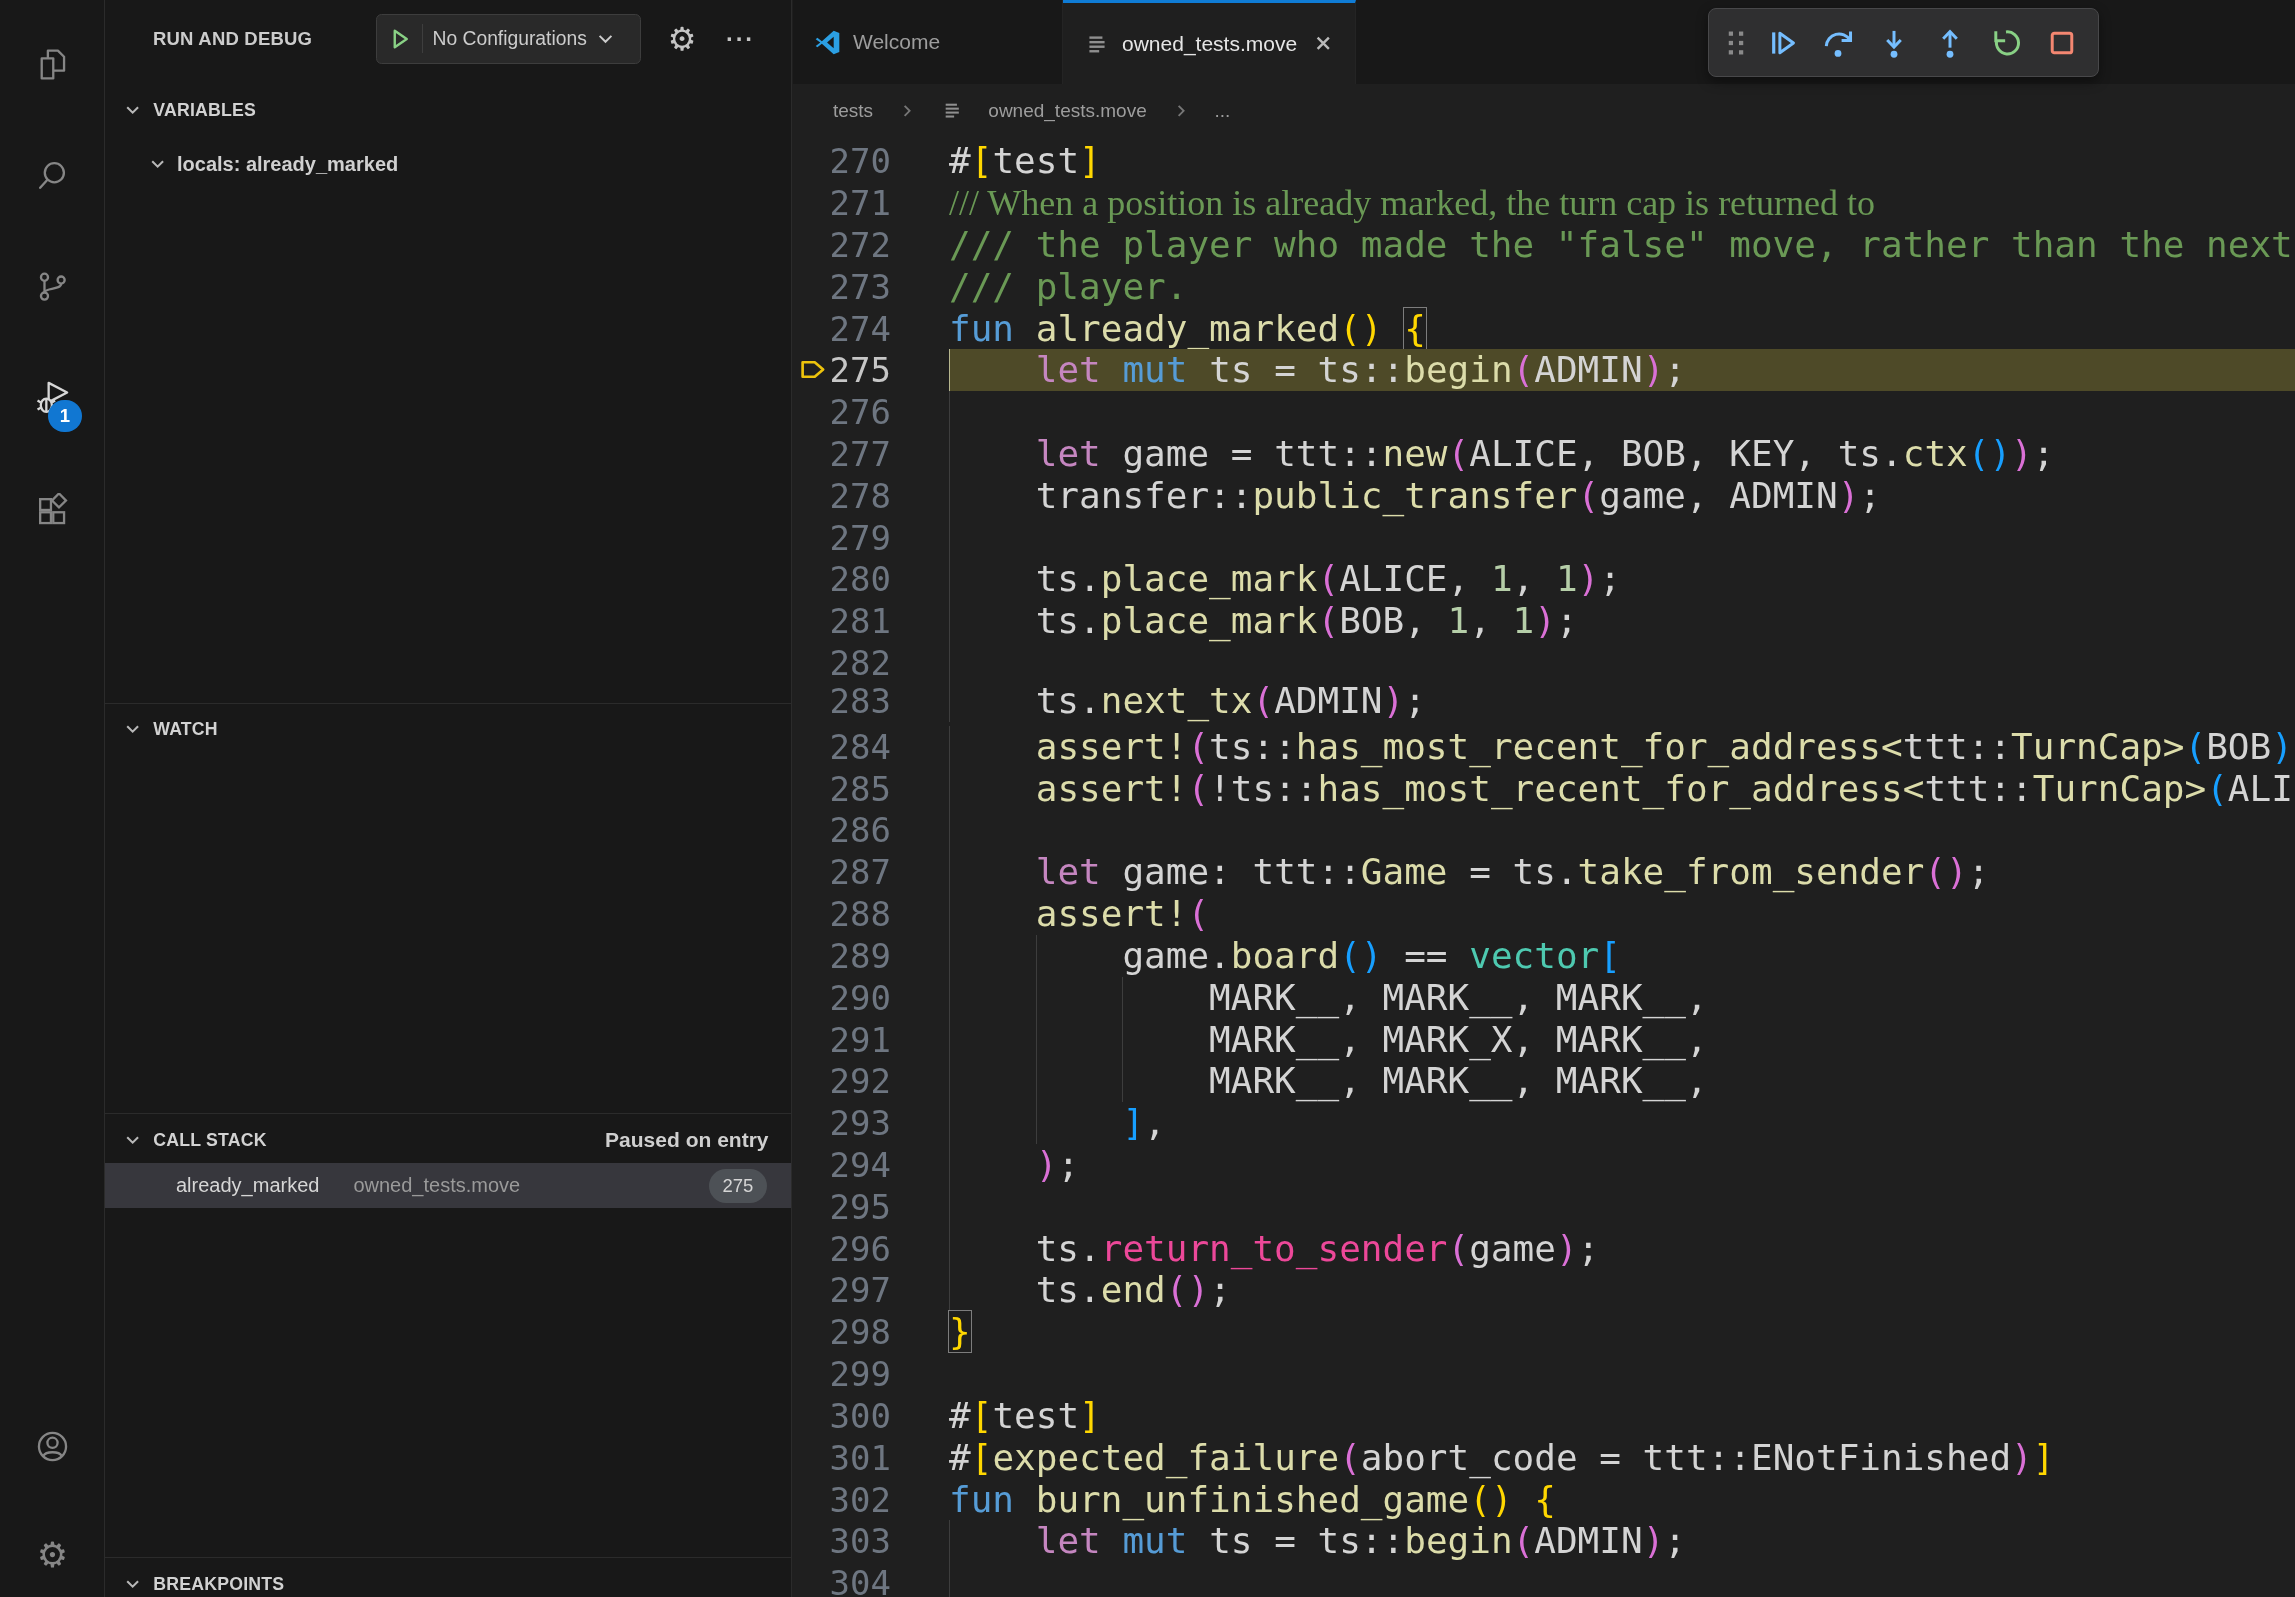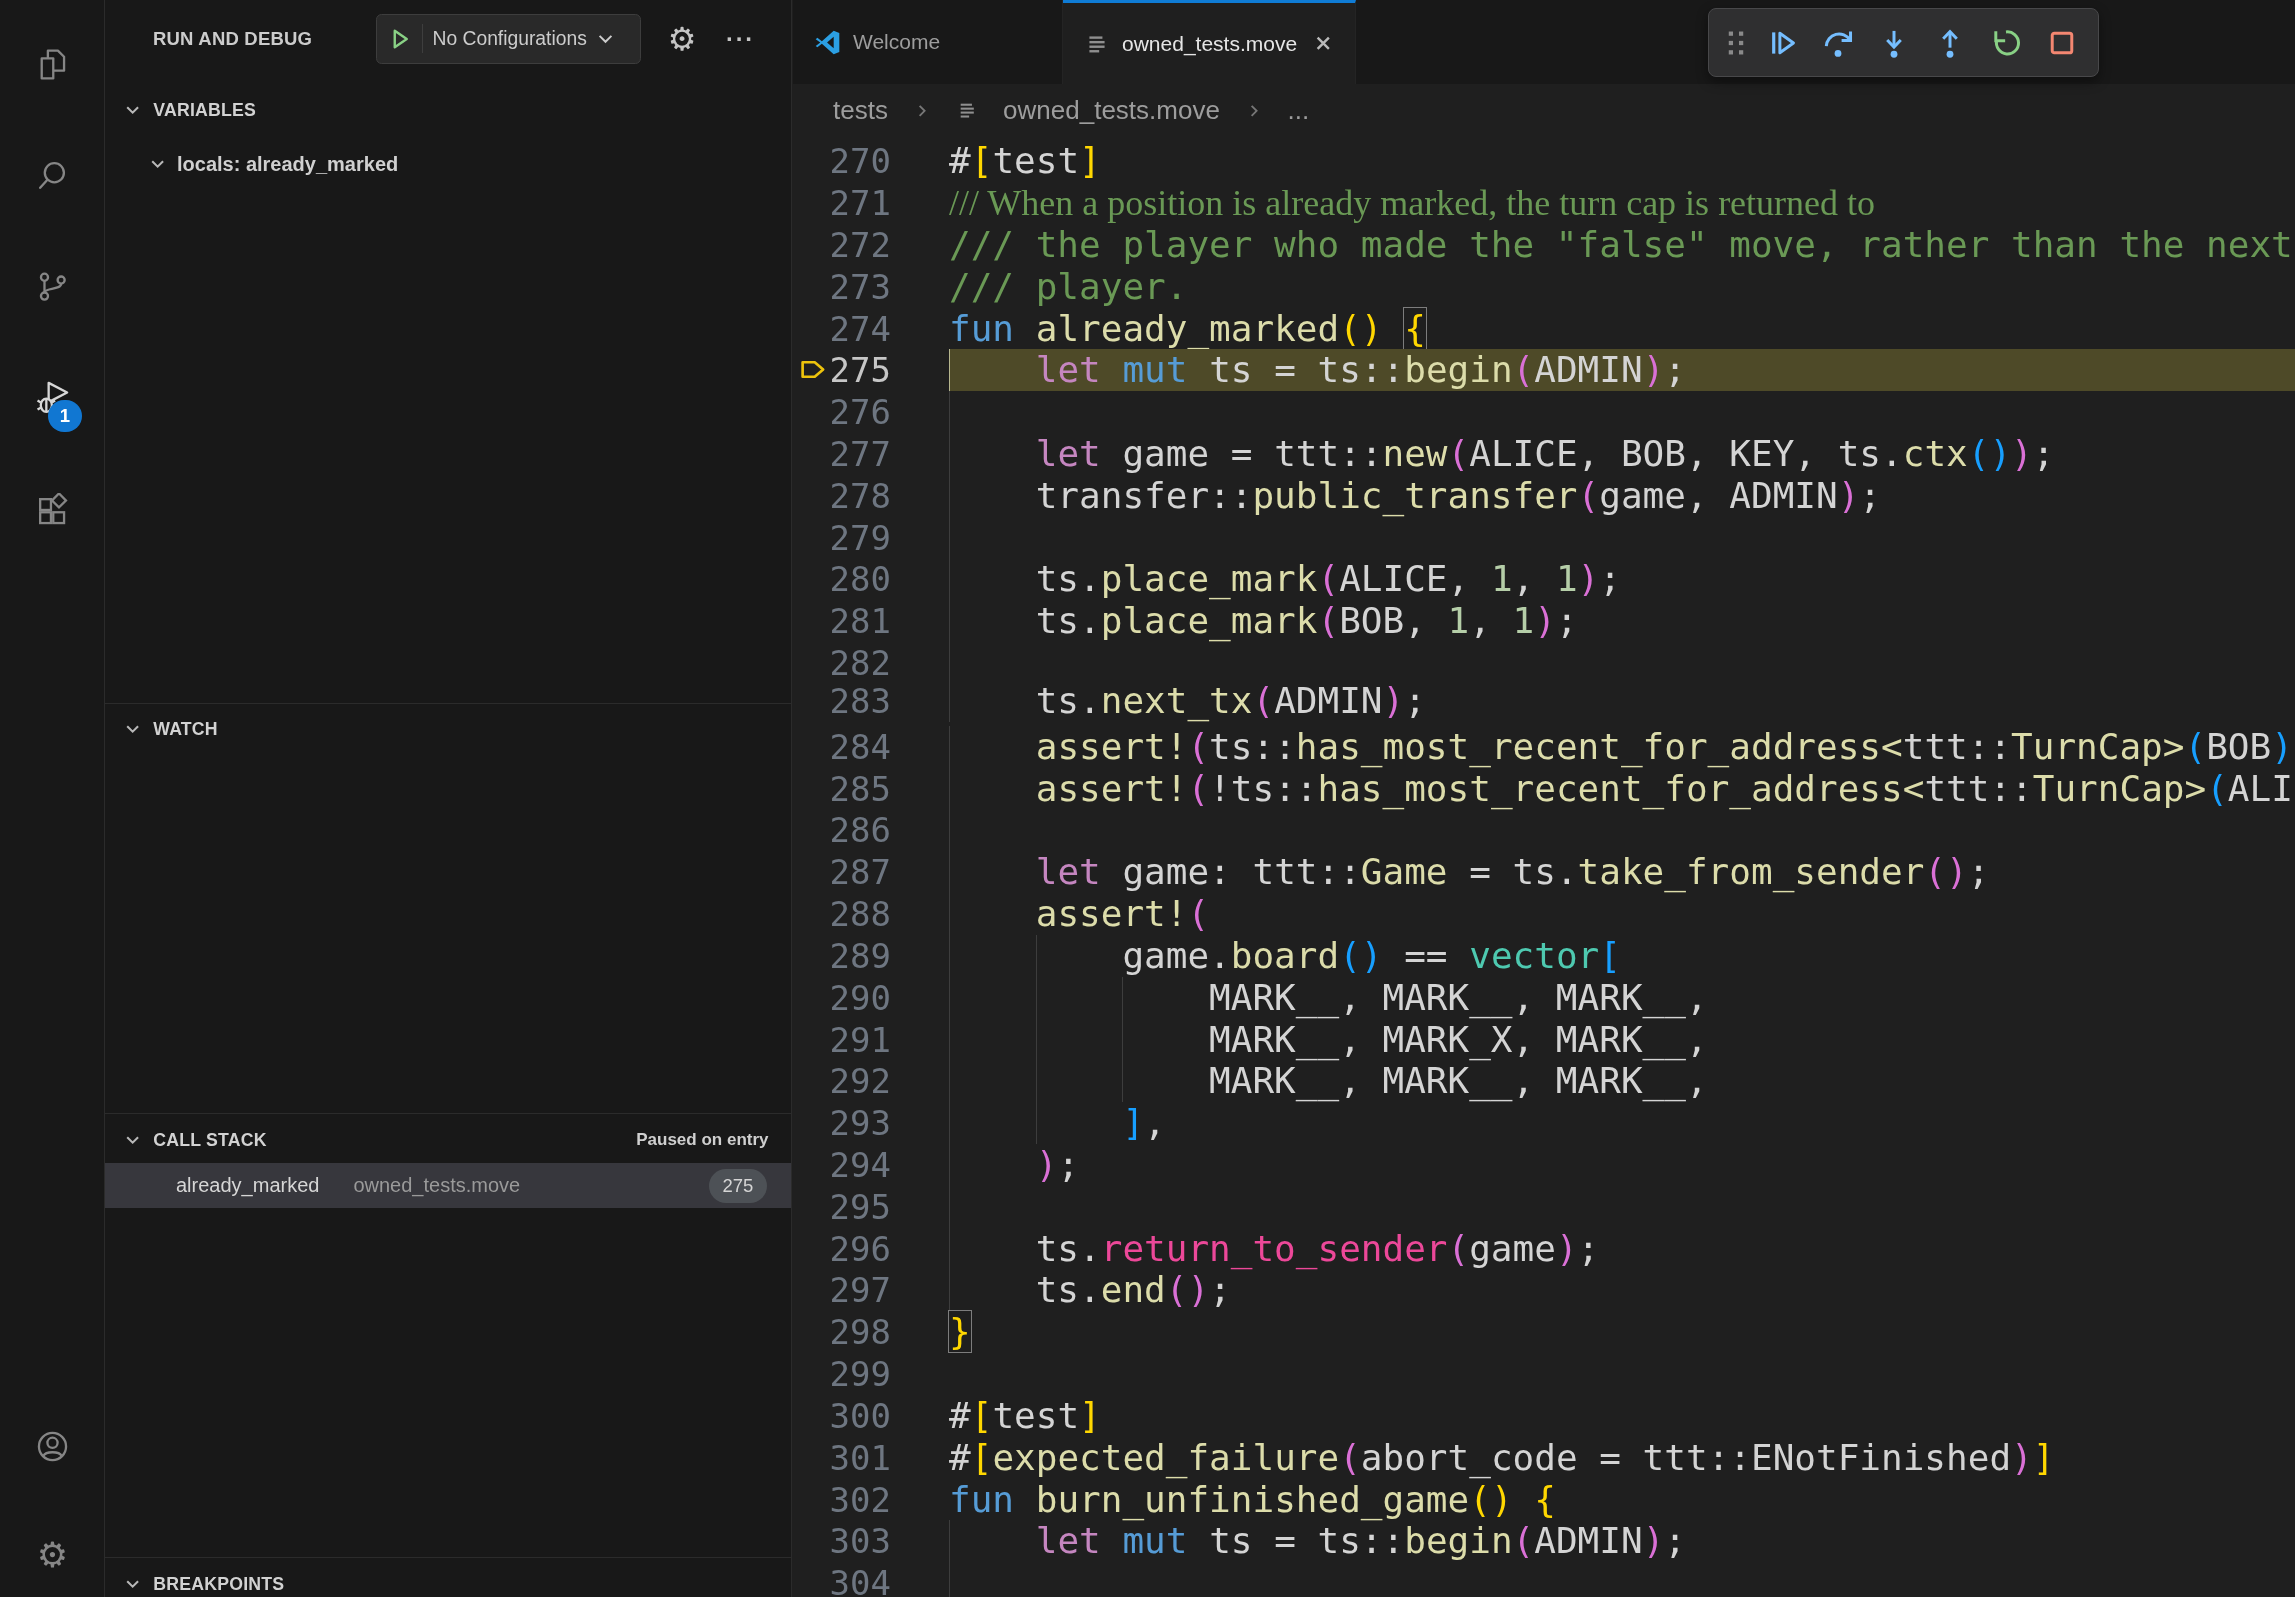--- a/index.html
+++ b/index.html
@@ -35,21 +35,21 @@
   .sb-gear { position:absolute; left:557px; top:0; height:77px; width:40px; display:flex;
              align-items:center; justify-content:center; font-size:32px; color:#c5c5c5;
              font-family:"DejaVu Sans",sans-serif; cursor:pointer; }
   .sb-more { position:absolute; left:613px; top:0; height:77px; width:45px; display:flex;
              align-items:center; justify-content:center; font-size:24px; font-weight:700;
              letter-spacing:1.6px; color:#c5c5c5; cursor:pointer; }
 
   .sec-head { position:absolute; left:0; width:100%; height:40px; display:flex; align-items:center; cursor:pointer; }
   .sec-head .chev { margin-left:17.7px; }
   .sec-head .lbl { margin-left:11.3px; font-size:17.7px; font-weight:700; letter-spacing:0.2px; color:#d2d2d2; }
-  .sec-desc { position:absolute; right:22.5px; font-size:17px; font-weight:600; color:#cfcfcf; }
+  .sec-desc { position:absolute; right:22.5px; font-size:21px; font-weight:600; color:#cfcfcf; }
   .chev svg { width:19.3px; height:19.3px; stroke:#b8b8b8; fill:none; stroke-width:1.7; }
   .sep { position:absolute; left:0; width:100%; height:0.8px; background:#2b2b2b; }
 
   .locals-row { position:absolute; left:0; top:143px; width:100%; height:42px;
                 display:flex; align-items:center; cursor:pointer; }
   .locals-row .chev { margin-left:43px; }
   .locals-row .lbl { margin-left:9.7px; font-size:20px; font-weight:600; color:#d0d0d0; }
 
   .frame-row { position:absolute; left:0; top:1163px; width:100%; height:45px; background:#37373d;
                display:flex; align-items:center; cursor:pointer; }
@@ -63,21 +63,21 @@
   .tabbar { position:absolute; left:0; top:0; right:0; height:84px; background:#181818; display:flex; }
   .tab { display:flex; align-items:center; padding:0 21px; gap:12px; cursor:pointer;
          border-right:0.8px solid #242424; font-size:21px; }
   .tab.inactive { width:270px; color:#9d9d9d; background:#181818; }
   .tab.active { width:293px; color:#e6e6e6; background:#1f1f1f; border-top:3.2px solid #0f7cd6; }
   .tab .close { margin-left:auto; opacity:.9; }
   .tab .close svg { width:22.5px; height:22.5px; stroke:#cccccc; stroke-width:1.7; }
 
   .breadcrumbs { position:absolute; left:0; top:84px; right:0; height:53px; background:#1f1f1f;
                  display:flex; align-items:center; padding-left:40px; gap:25px;
-                 font-size:26px; color:#9d9d9d; }
+                 font-size:19px; color:#9d9d9d; }
   .bc-chev svg { width:17.7px; height:17.7px; stroke:#767676; fill:none; stroke-width:1.7; }
   .bc-item { cursor:pointer; }
 
   
   .dbgbar { position:absolute; left:915px; top:8px; height:69px; background:#2f2f30;
             border:0.8px solid #48484a; border-radius:8px; box-shadow:0 4.8px 11.3px rgba(0,0,0,.4);
             display:flex; align-items:center; padding:0 8px; }
   .dbg-btn { width:56px; height:56px; display:flex; align-items:center; justify-content:center; cursor:pointer; }
   .dbg-btn.grip { width:37px; cursor:grab; }
   .dbg-btn svg { width:34px; height:34px; }

